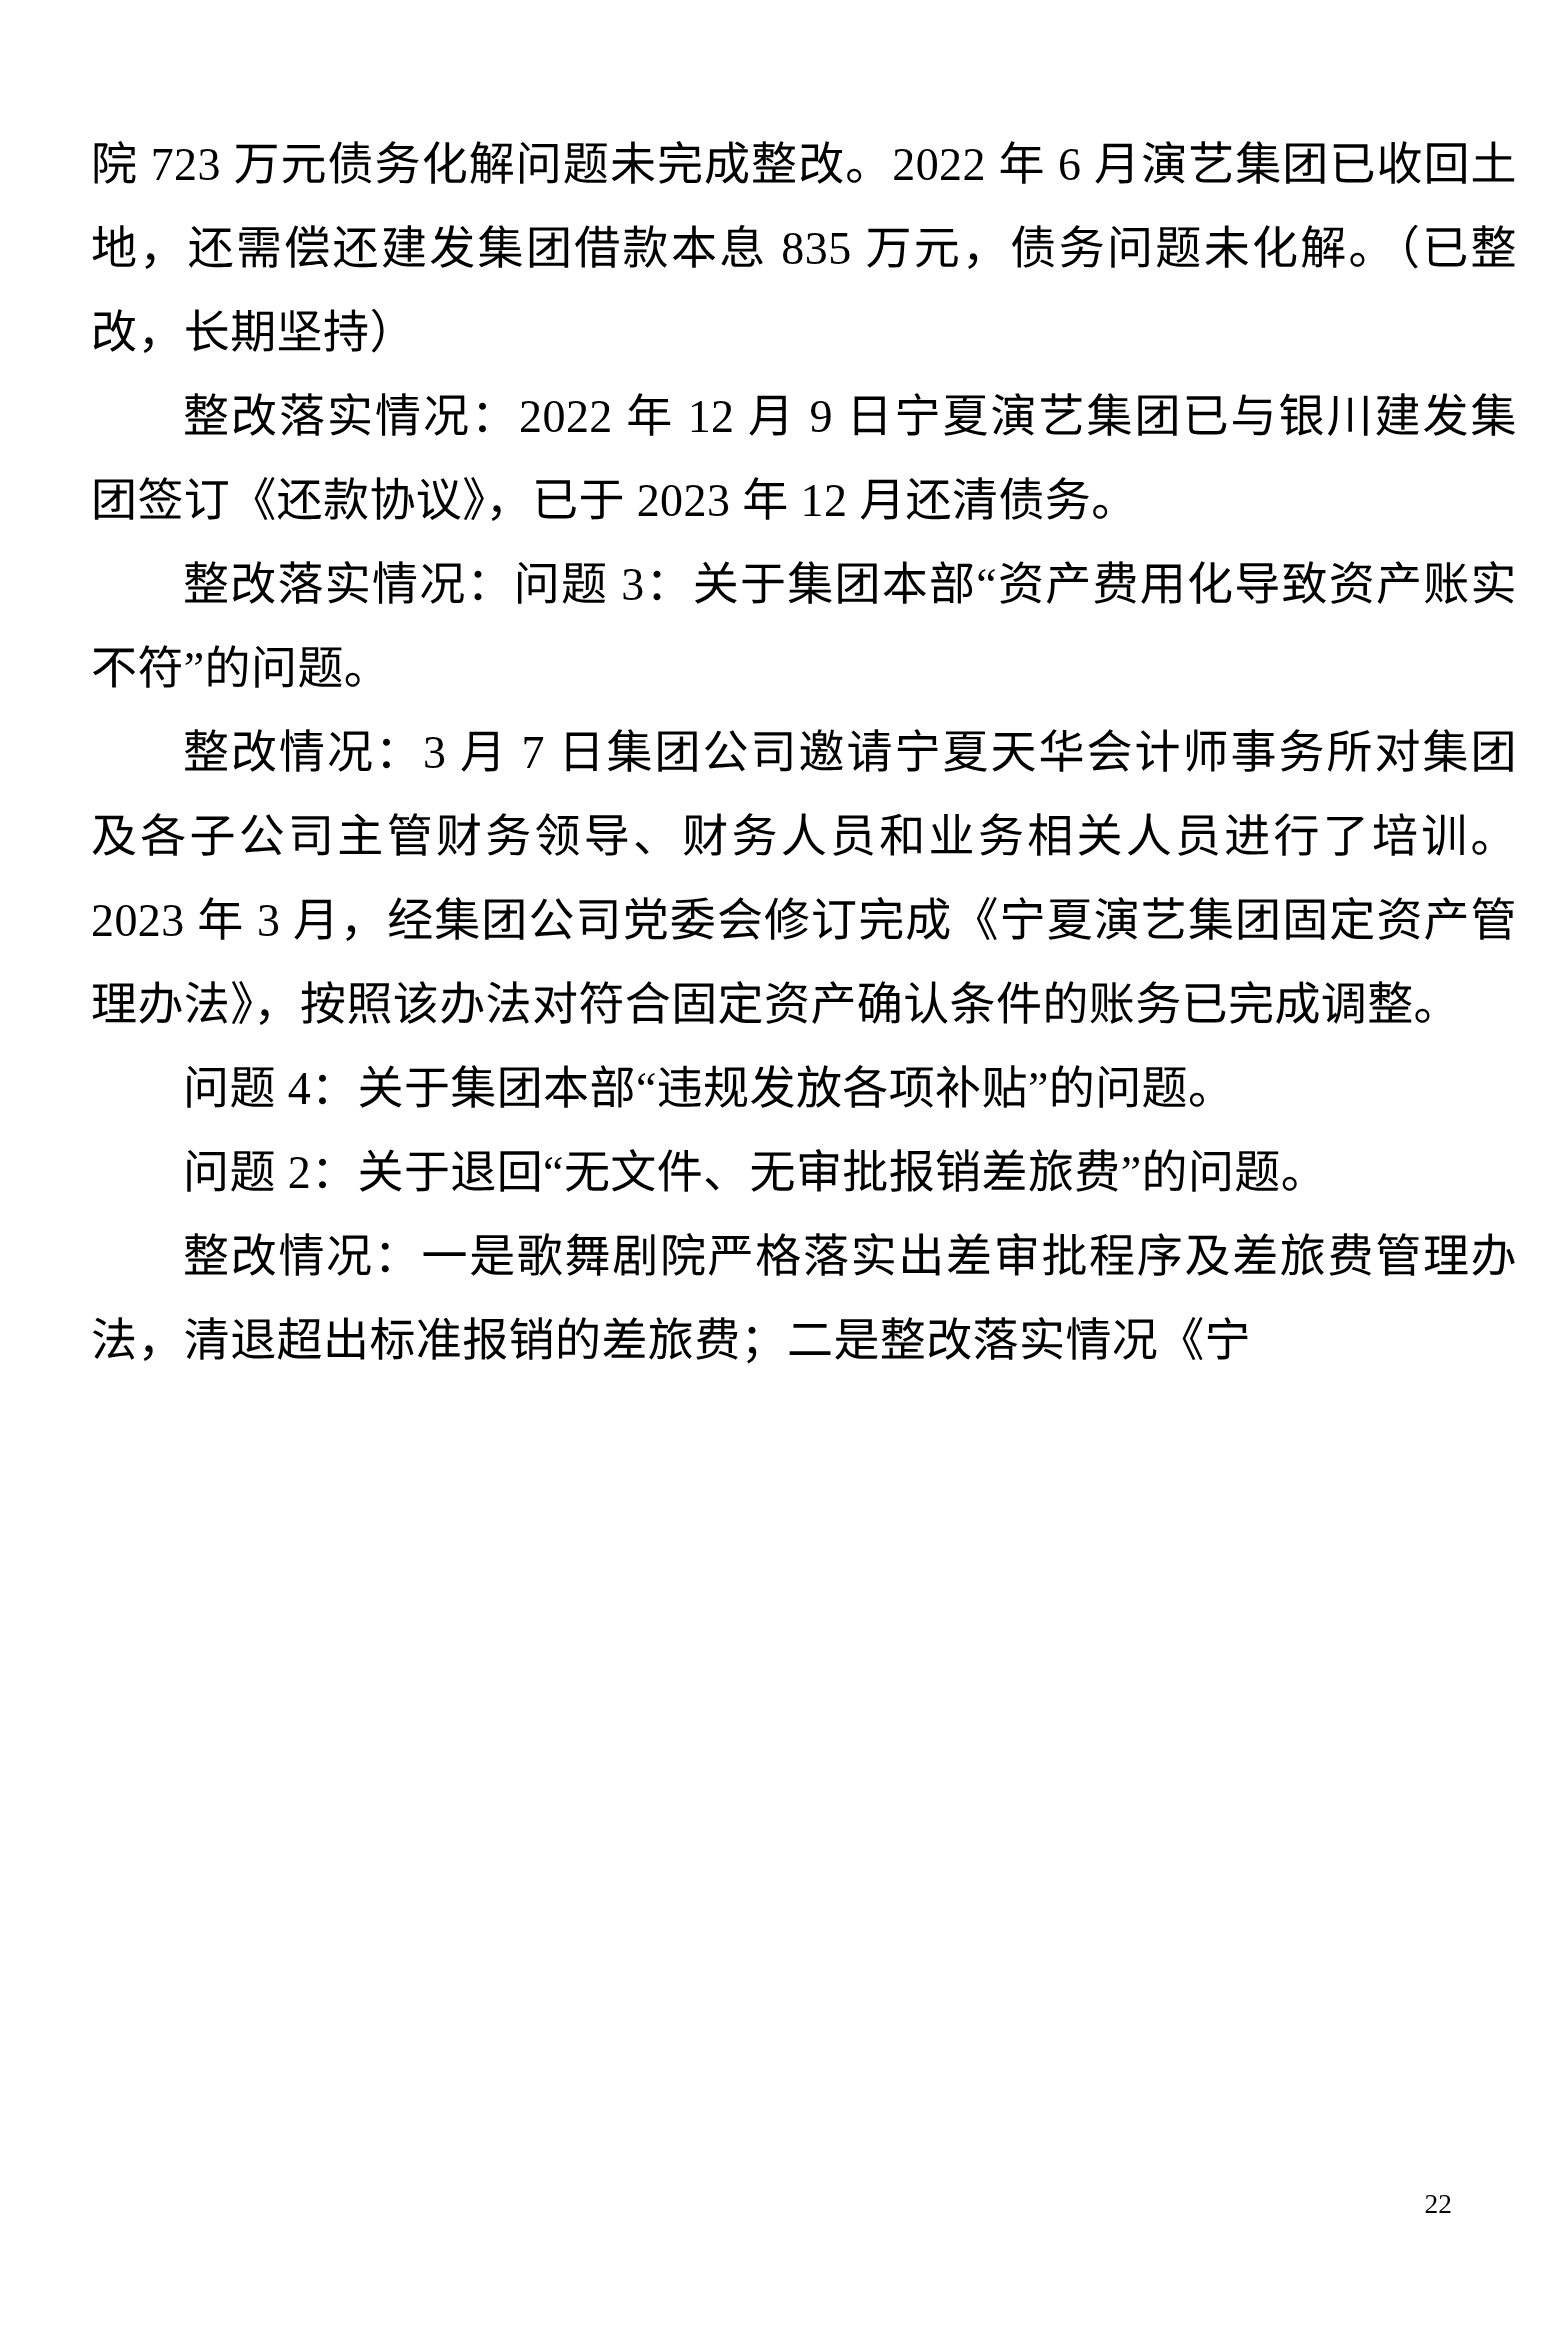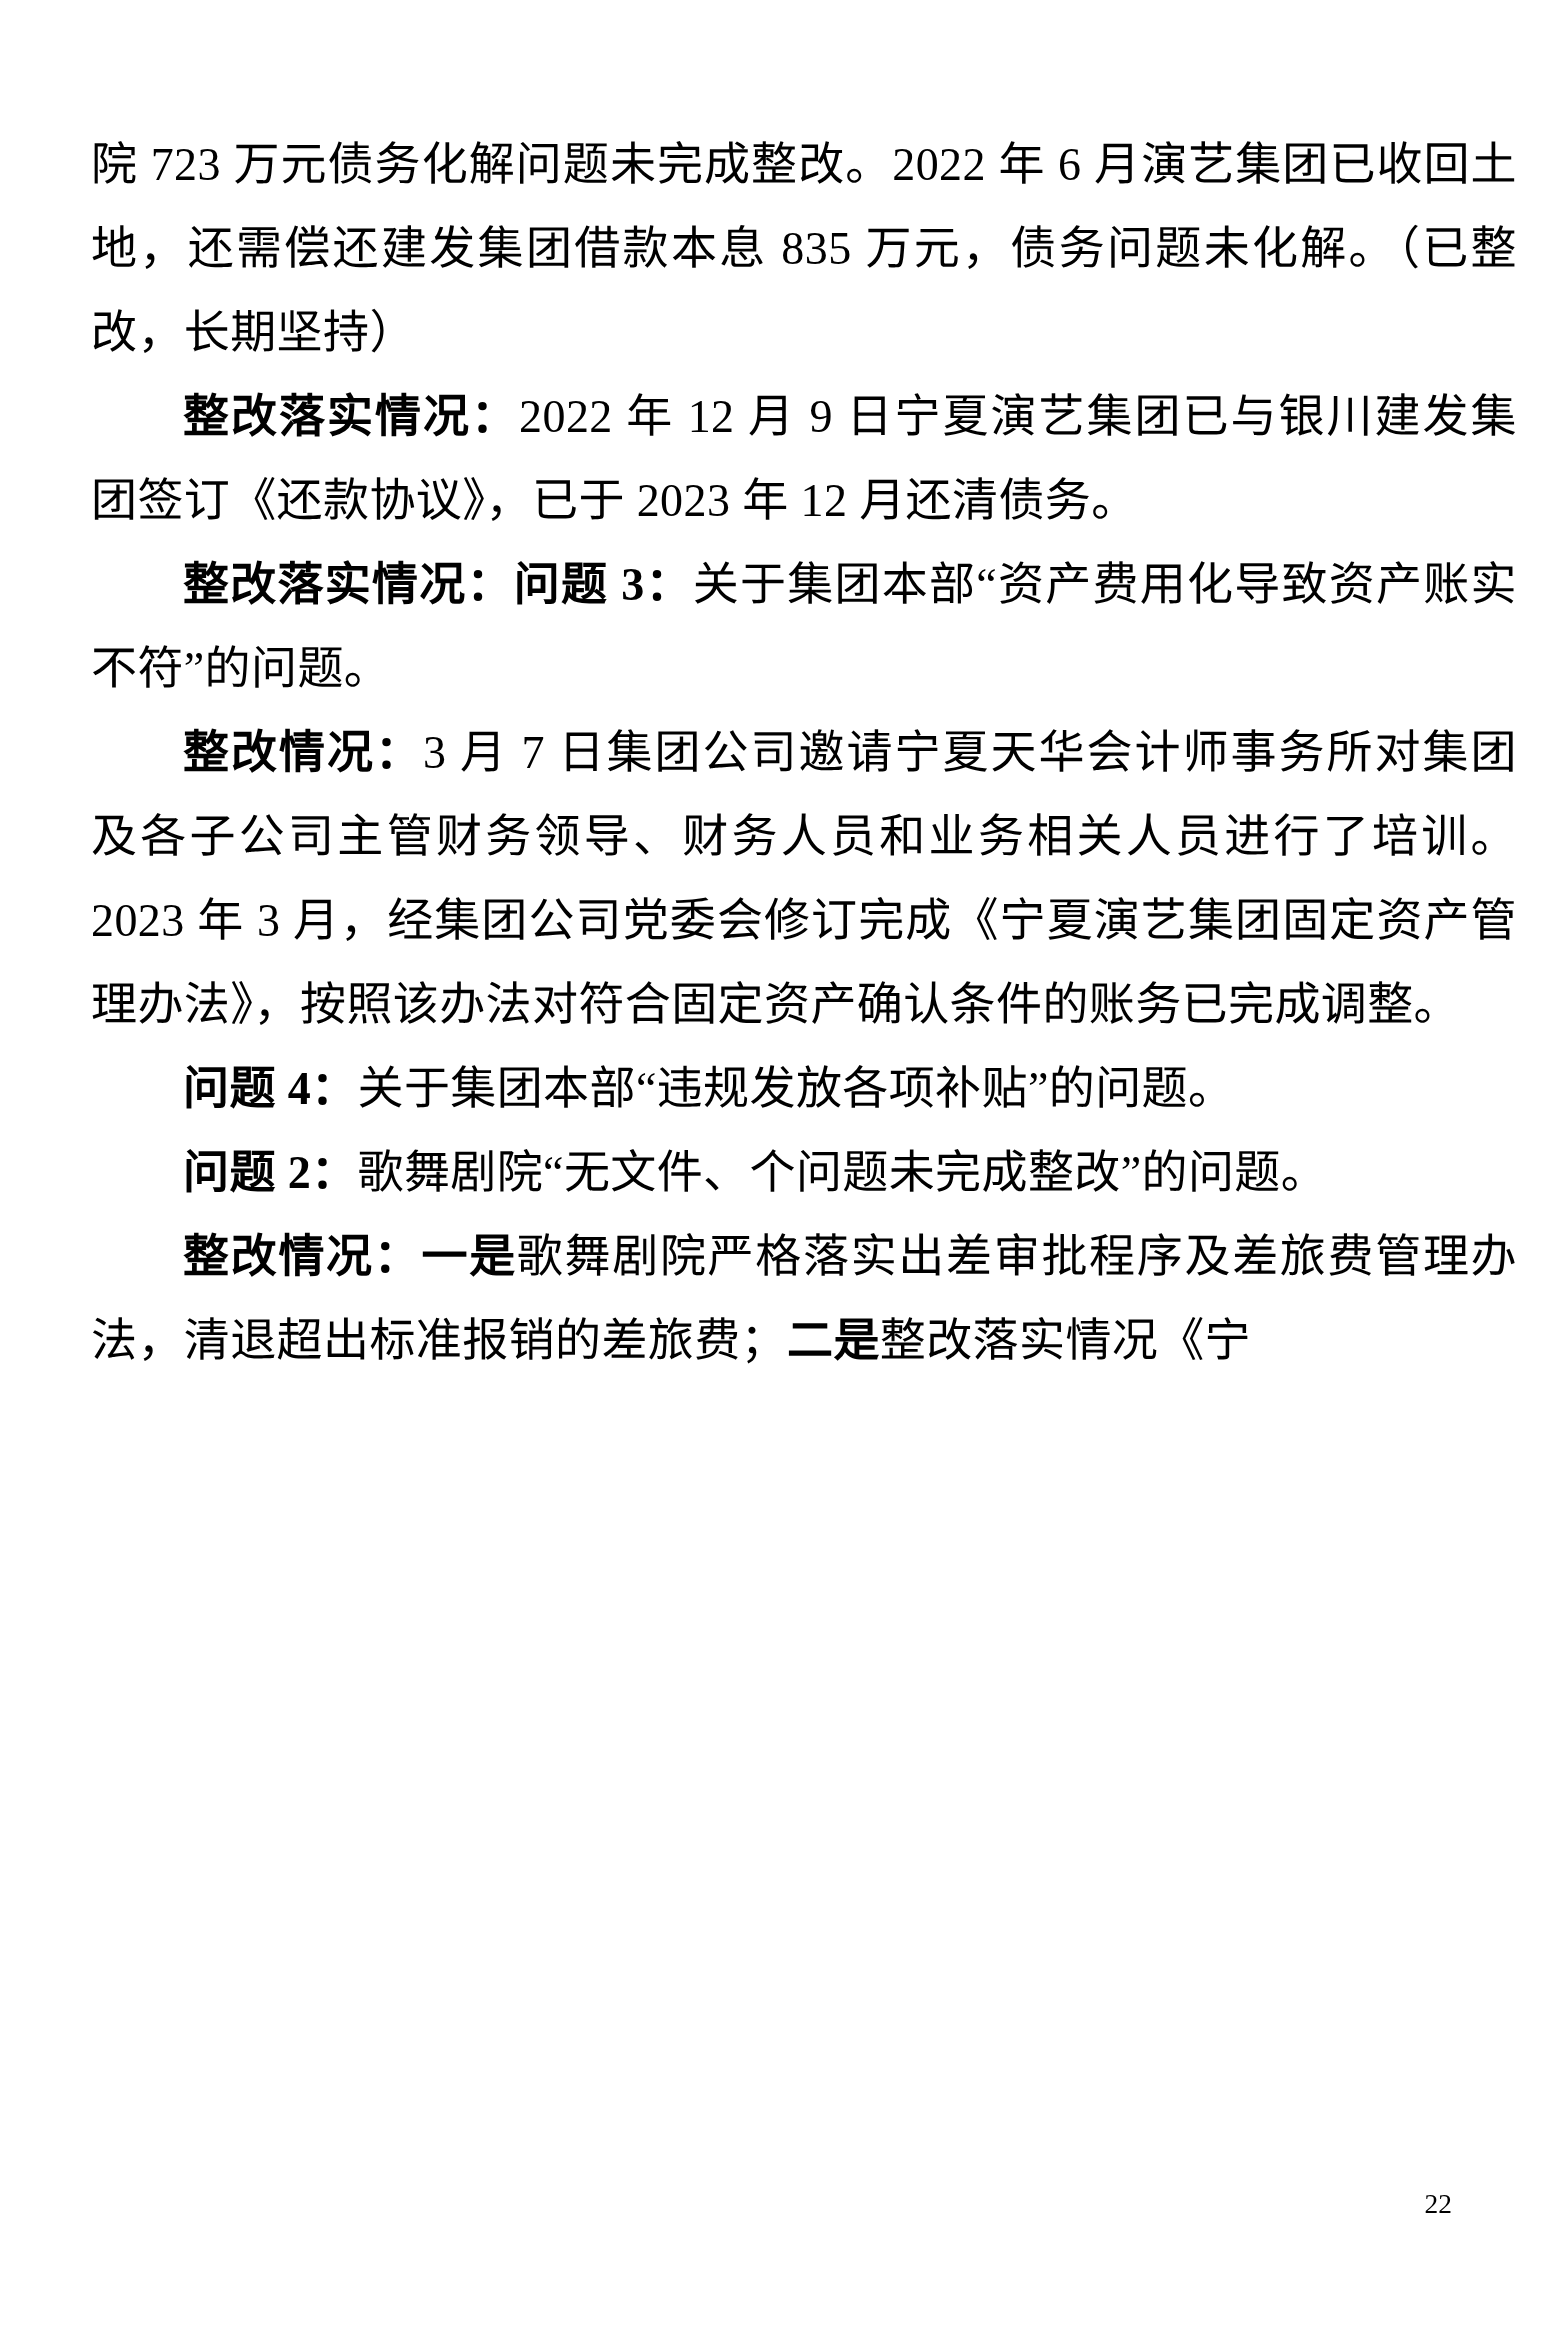--- a/index.html
+++ b/index.html
@@ -28,21 +28,21 @@
     letter-spacing: 0.4px;
   }
   p.para {
     margin: 0;
     padding: 0;
   }
   p.indent {
     text-indent: 92px;
   }
   .b {
-    font-weight: 700;
+    font-weight: 400;
   }
   .page-footer {
     position: absolute;
     top: 2188px;
     left: 91px;
     width: 1361px;
     text-align: right;
     font-size: 27.4px;
     line-height: 32px;
     font-family: "Liberation Serif", serif;
@@ -58,20 +58,20 @@
   <p class="para indent"><span class="b">整改落实情况：</span><span>2022 年 12 月 9 日宁夏演艺集团已与银川建发集团签订《还款协议》，已于 2023 年 12 月还清债务。</span></p>
 
 
   <p class="para indent"><span class="b">整改落实情况：问题 3：</span><span>关于集团本部“资产费用化导致资产账实不符”的问题。</span></p>
 
   <p class="para indent"><span class="b">整改情况：</span><span>3 月 7 日集团公司邀请宁夏天华会计师事务所对集团及各子公司主管财务领导、财务人员和业务相关人员进行了培训。2023 年 3 月，经集团公司党委会修订完成《宁夏演艺集团固定资产管理办法》，按照该办法对符合固定资产确认条件的账务已完成调整。</span></p>
 
   <p class="para indent"><span class="b">问题 4：</span><span>关于集团本部“违规发放各项补贴”的问题。</span></p>
 
 
-  <p class="para indent"><span class="b">问题 2：</span><span>歌舞剧院“无文件、个问题未完成整改”的问题。</span></p>
+  <p class="para indent"><span class="b">问题 2：</span><span>关于退回“无文件、无审批报销差旅费”的问题。</span></p>
 
   <p class="para indent"><span class="b">整改情况：</span><span class="b">一是</span><span>歌舞剧院严格落实出差审批程序及差旅费管理办法，清退超出标准报销的差旅费；</span><span class="b">二是</span><span>整改落实情况《宁</span></p>
 
 </div>
 
 <div class="page-footer"><span>22</span></div>
 
 
 </body></html>

